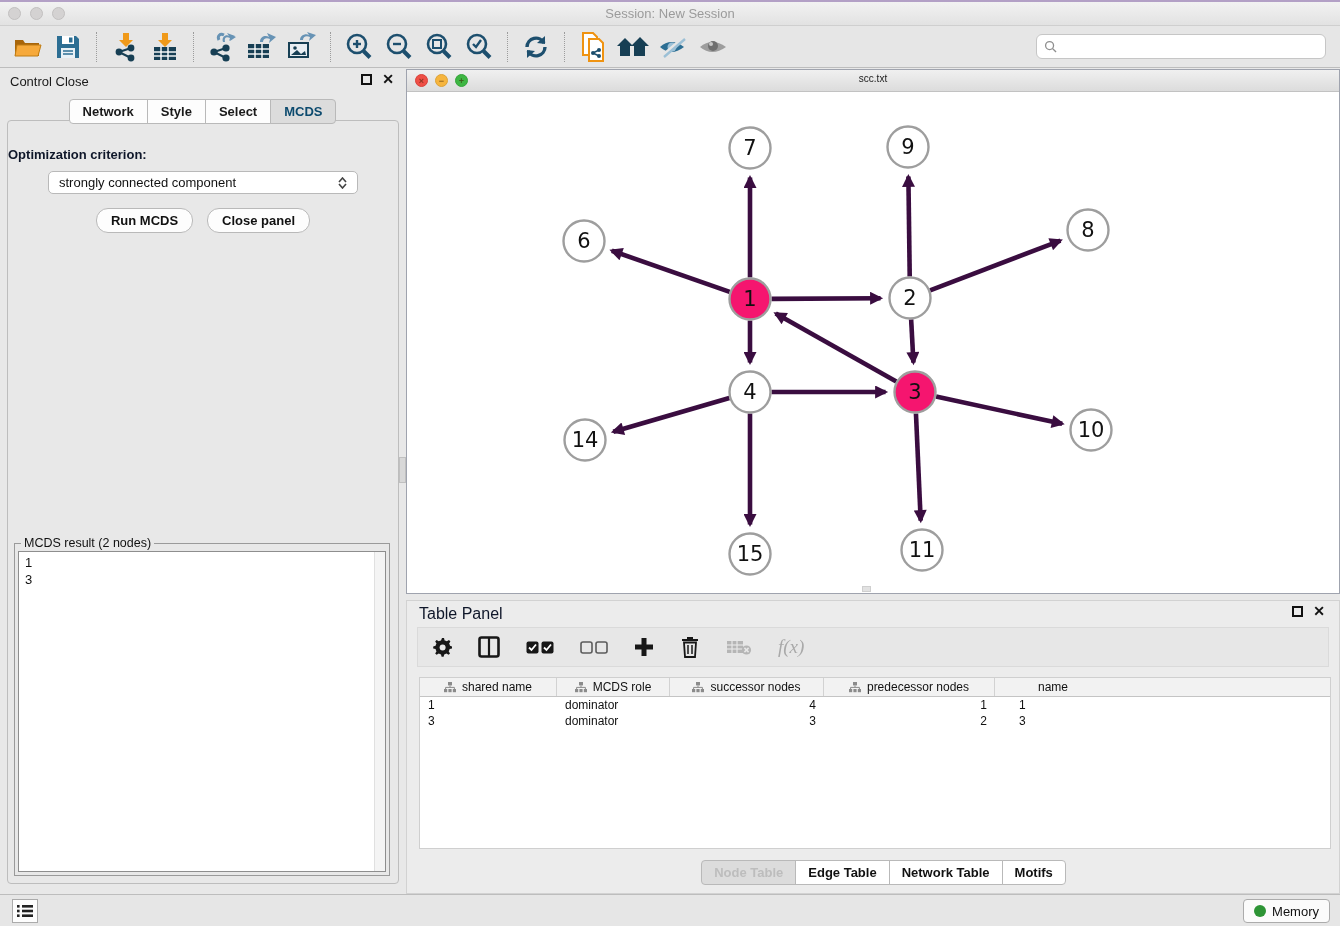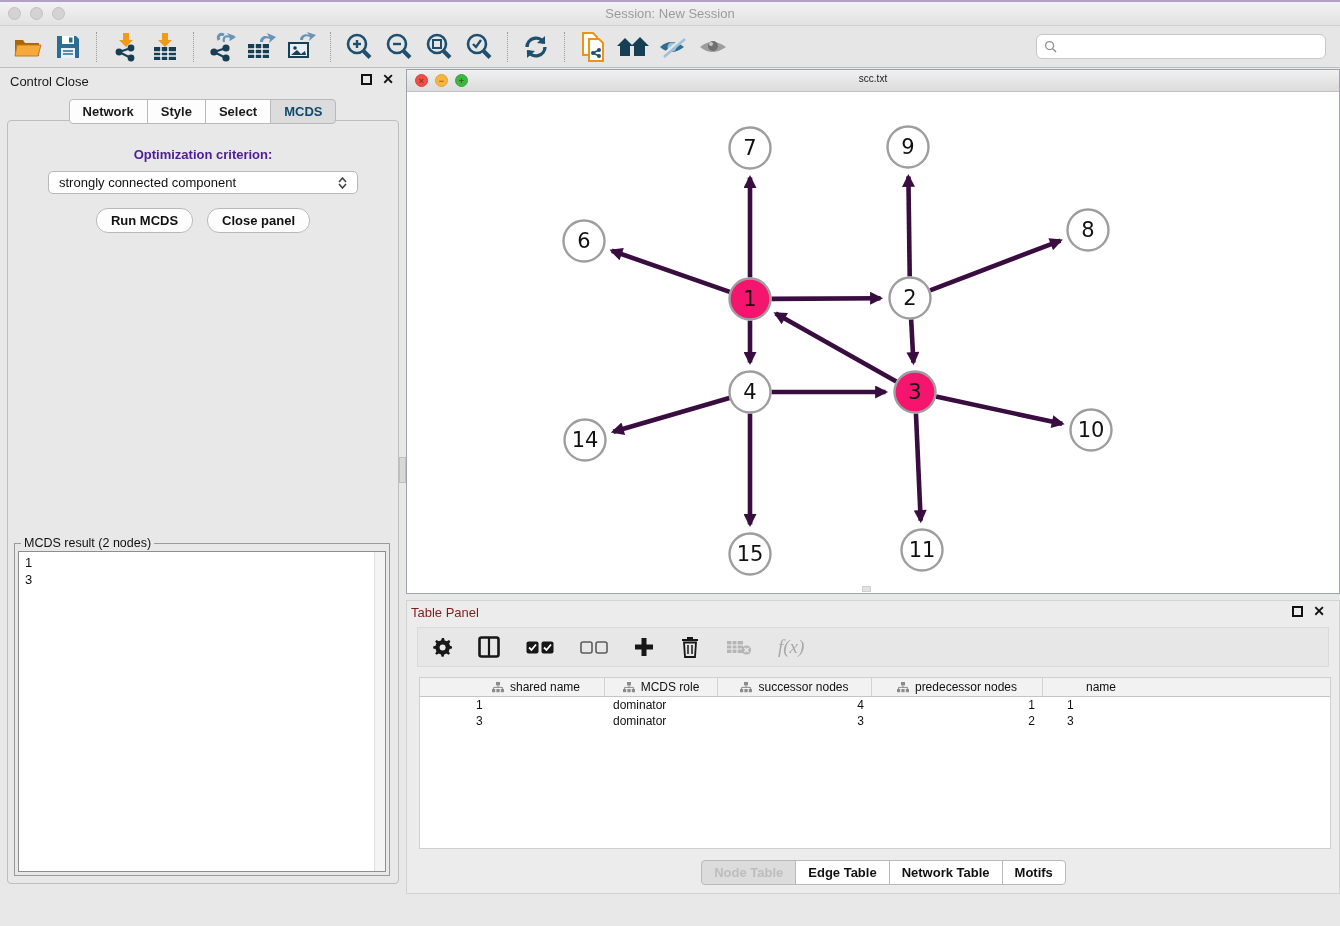--- a/index.html
+++ b/index.html
@@ -27,21 +27,21 @@
   .win-ctrl { position:absolute; top:5px; display:flex; gap:10px; }
   .cp-header .win-ctrl { right:12px; }
   .wc-float { width:11px; height:11px; border:2px solid #111; background:transparent; }
   .wc-close { font-size:14px; font-weight:bold; color:#111; line-height:11px; }
   .cp-tabs { position:absolute; top:30px; left:0; right:0; display:flex; justify-content:center; z-index:3; }
   .cp-tab { border:1px solid #b9b9b9; background:#fdfdfd; padding:4px 13px; font-size:13px; font-weight:bold; color:#1a1a1a; margin-left:-1px; }
   .cp-tab:first-child { border-top-left-radius:4px; border-bottom-left-radius:4px; }
   .cp-tab:last-child { border-top-right-radius:4px; border-bottom-right-radius:4px; }
   .cp-tab.active { background:#dcdcdc; color:#0c4a6e; }
   .cp-body { position:absolute; top:51px; left:7px; right:7px; bottom:10px; border:1px solid #bdbdbd; border-radius:4px; background:#e8e8e8; }
-  .opt-label { margin-top:26px; text-align:center; font-size:13px; font-weight:bold; color:#4c1d95; }
+  .opt-label { margin-top:26px; font-size:13px; font-weight:bold; color:#0f172a; }
   .dropdown { margin:9px auto 0 auto; width:310px; height:23px; background:#fff; border:1px solid #b9b9b9; border-radius:5px; display:flex; align-items:center; padding:0 8px 0 10px; }
   .dropdown .dd-text { flex:1; font-size:13px; color:#111; }
   .dd-arrows { width:14px; display:flex; flex-direction:column; align-items:center; line-height:5px; color:#555; }
   .dd-arrows svg { display:block; }
   .cp-buttons { display:flex; justify-content:center; gap:14px; margin-top:14px; }
   .push-btn { background:#fdfdfd; border:1px solid #b9b9b9; border-radius:12px; font-size:13px; font-weight:bold; color:#111; padding:4px 14px; font-family:"Liberation Sans",sans-serif; }
   .result-box { position:absolute; left:6px; right:8px; top:422px; bottom:7px; border:1px solid #9a9a9a; background:#e8e8e8; }
   .result-legend { position:absolute; top:-8px; left:6px; background:#e8e8e8; font-size:12.5px; padding:0 3px; color:#111; }
   .result-text { position:absolute; left:3px; right:3px; top:7px; bottom:3px; background:#fff; border:1px solid #8e8e8e; font-size:13px; color:#111; padding:2px 0 0 6px; line-height:17px; overflow:hidden; }
   .result-scroll { position:absolute; right:0; top:0; bottom:0; width:11px; background:#f4f4f4; border-left:1px solid #e0e0e0; }
@@ -56,32 +56,32 @@
   .tlights { position:absolute; left:8px; top:4px; display:flex; gap:7px; }
   .tl { width:13px; height:13px; border-radius:50%; display:flex; align-items:center; justify-content:center; font-size:9px; font-weight:bold; color:rgba(60,30,0,0.55); }
   .tl.red { background:#ef4f46; border:1px solid #d8413a; }
   .tl.yellow { background:#f6b53e; border:1px solid #dda336; }
   .tl.green { background:#3eb643; border:1px solid #35a43b; }
   .net-canvas { position:absolute; top:22px; left:0; right:0; bottom:0; background:#fff; }
   .net-resize-dot { position:absolute; bottom:1px; left:455px; width:9px; height:6px; background:#e2e2e2; border:1px solid #cfcfcf; }
 
   
   .table-panel { position:absolute; left:406px; top:598px; right:0; bottom:32px; background:#ececec; border:1px solid #d2d2d2; }
-  .tp-title { position:absolute; left:4px; top:4px; font-size:13px; color:#7f1d1d; }
+  .tp-title { position:absolute; left:12px; top:4px; font-size:16px; color:#0f172a; }
   .table-panel .win-ctrl { right:14px; top:5px; }
   .tp-toolbar { position:absolute; top:26px; left:10px; right:10px; height:40px; background:#e7e7e7; border:1px solid #dadada; display:flex; align-items:center; padding:0 14px; gap:26px; }
   .tp-ico { display:flex; align-items:center; justify-content:center; height:26px; }
   .fx-label { font-family:"Liberation Serif", serif; font-style:italic; font-size:19px; color:#a9a9a9; }
   .ntable { position:absolute; top:76px; left:12px; right:8px; bottom:44px; background:#fff; border:1px solid #cfcfcf; font-size:12px; }
   .ntable-head { display:flex; height:19px; background:#f2f2f2; border-bottom:1px solid #c4c4c4; }
   .th { display:flex; align-items:center; justify-content:center; gap:6px; border-right:1px solid #d2d2d2; color:#111; font-size:12px; }
   .th:last-child { border-right:none; }
   .ntable-row { display:flex; height:16px; align-items:center; color:#111; }
   .td { padding:0 8px; overflow:hidden; white-space:nowrap; }
-  .w-shared { width:137px;margin-left:48px; } .w-role { width:113px; } .w-succ { width:154px; } .w-pred { width:171px; } .w-name { width:84px;margin-left:16px; }
+  .w-shared { width:137px; } .w-role { width:113px; } .w-succ { width:154px; } .w-pred { width:171px; } .w-name { width:84px;margin-left:16px; }
   .ta-r { text-align:right; } .ta-l { text-align:left; }
   .tp-tabs { position:absolute; bottom:8px; left:0; right:0; display:flex; justify-content:center; }
   .tp-tab { border:1px solid #b9b9b9; background:#fff; padding:4px 12px; font-size:13px; font-weight:bold; color:#111; margin-left:-1px; }
   .tp-tab:first-child { border-top-left-radius:4px; border-bottom-left-radius:4px;margin-left:21px; }
   .tp-tab:last-child { border-top-right-radius:4px; border-bottom-right-radius:4px; }
   .tp-tab.active { background:#dcdcdc; color:#bdbdbd; }
 
   
   .statusbar { position:absolute; left:0; right:0; bottom:0; height:32px; background:#e6e6e6; border-top:1px solid #bdbdbd; }
   .list-btn { position:absolute; left:12px; top:4px; width:26px; height:24px; background:#fdfdfd; border:1px solid #ababab; display:flex; align-items:center; justify-content:center; }
@@ -515,14 +515,30 @@
       </div>
     </div>
     <div class="tp-tabs">
       <div class="tp-tab active">Node Table</div>
       <div class="tp-tab">Edge Table</div>
       <div class="tp-tab">Network Table</div>
       <div class="tp-tab">Motifs</div>
     </div>
   </div>
 
+  <div class="statusbar">
+    <div class="list-btn">
+      <svg width="16" height="14" viewBox="0 0 16 14">
+          <rect x="0" y="1" width="2.6" height="2.6" fill="#222"></rect>
+          <rect x="5" y="1" width="11" height="2.6" fill="#222"></rect>
+          <rect x="0" y="5.7" width="2.6" height="2.6" fill="#222"></rect>
+          <rect x="5" y="5.7" width="11" height="2.6" fill="#222"></rect>
+          <rect x="0" y="10.4" width="2.6" height="2.6" fill="#222"></rect>
+          <rect x="5" y="10.4" width="11" height="2.6" fill="#222"></rect>
+        </svg>
+    </div>
+    <div class="mem-btn">
+      <span class="mem-dot" style="background: rgb(45, 148, 53);"></span>
+      <span>Memory</span>
+    </div>
+  </div>
 
 </div>
 
 </body></html>

